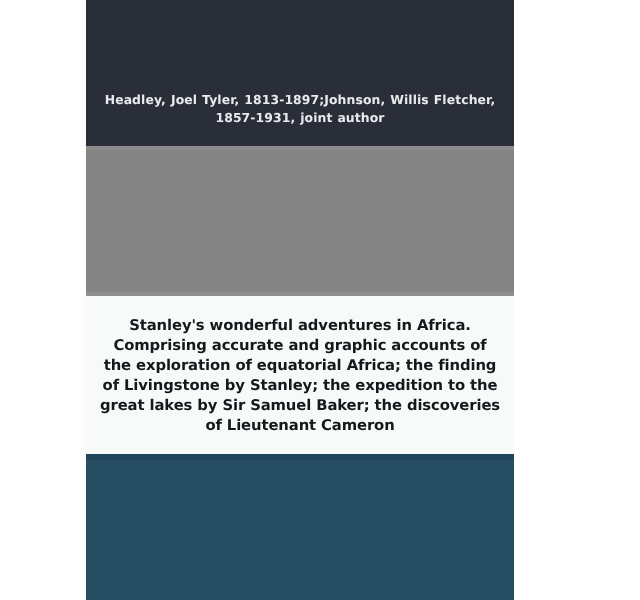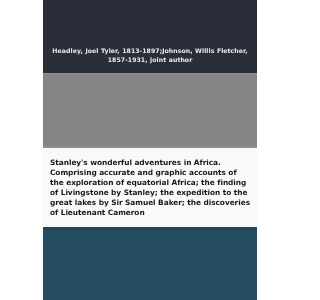--- a/index.html
+++ b/index.html
@@ -93,20 +93,21 @@
     display: flex;
     align-items: center;
     justify-content: center;
   }
   .title-text {
     color: #16181c;
     font-family: "DejaVu Sans", sans-serif;
     font-size: 7.4px;
     line-height: 9.9px;
     font-weight: 700;
+    text-align: center;
     width: 200px;
     letter-spacing: -0.05px;
   }
 
   
   .footer-panel {
     position: absolute;
     left: 43px;
     top: 227px;
     width: 214px;

